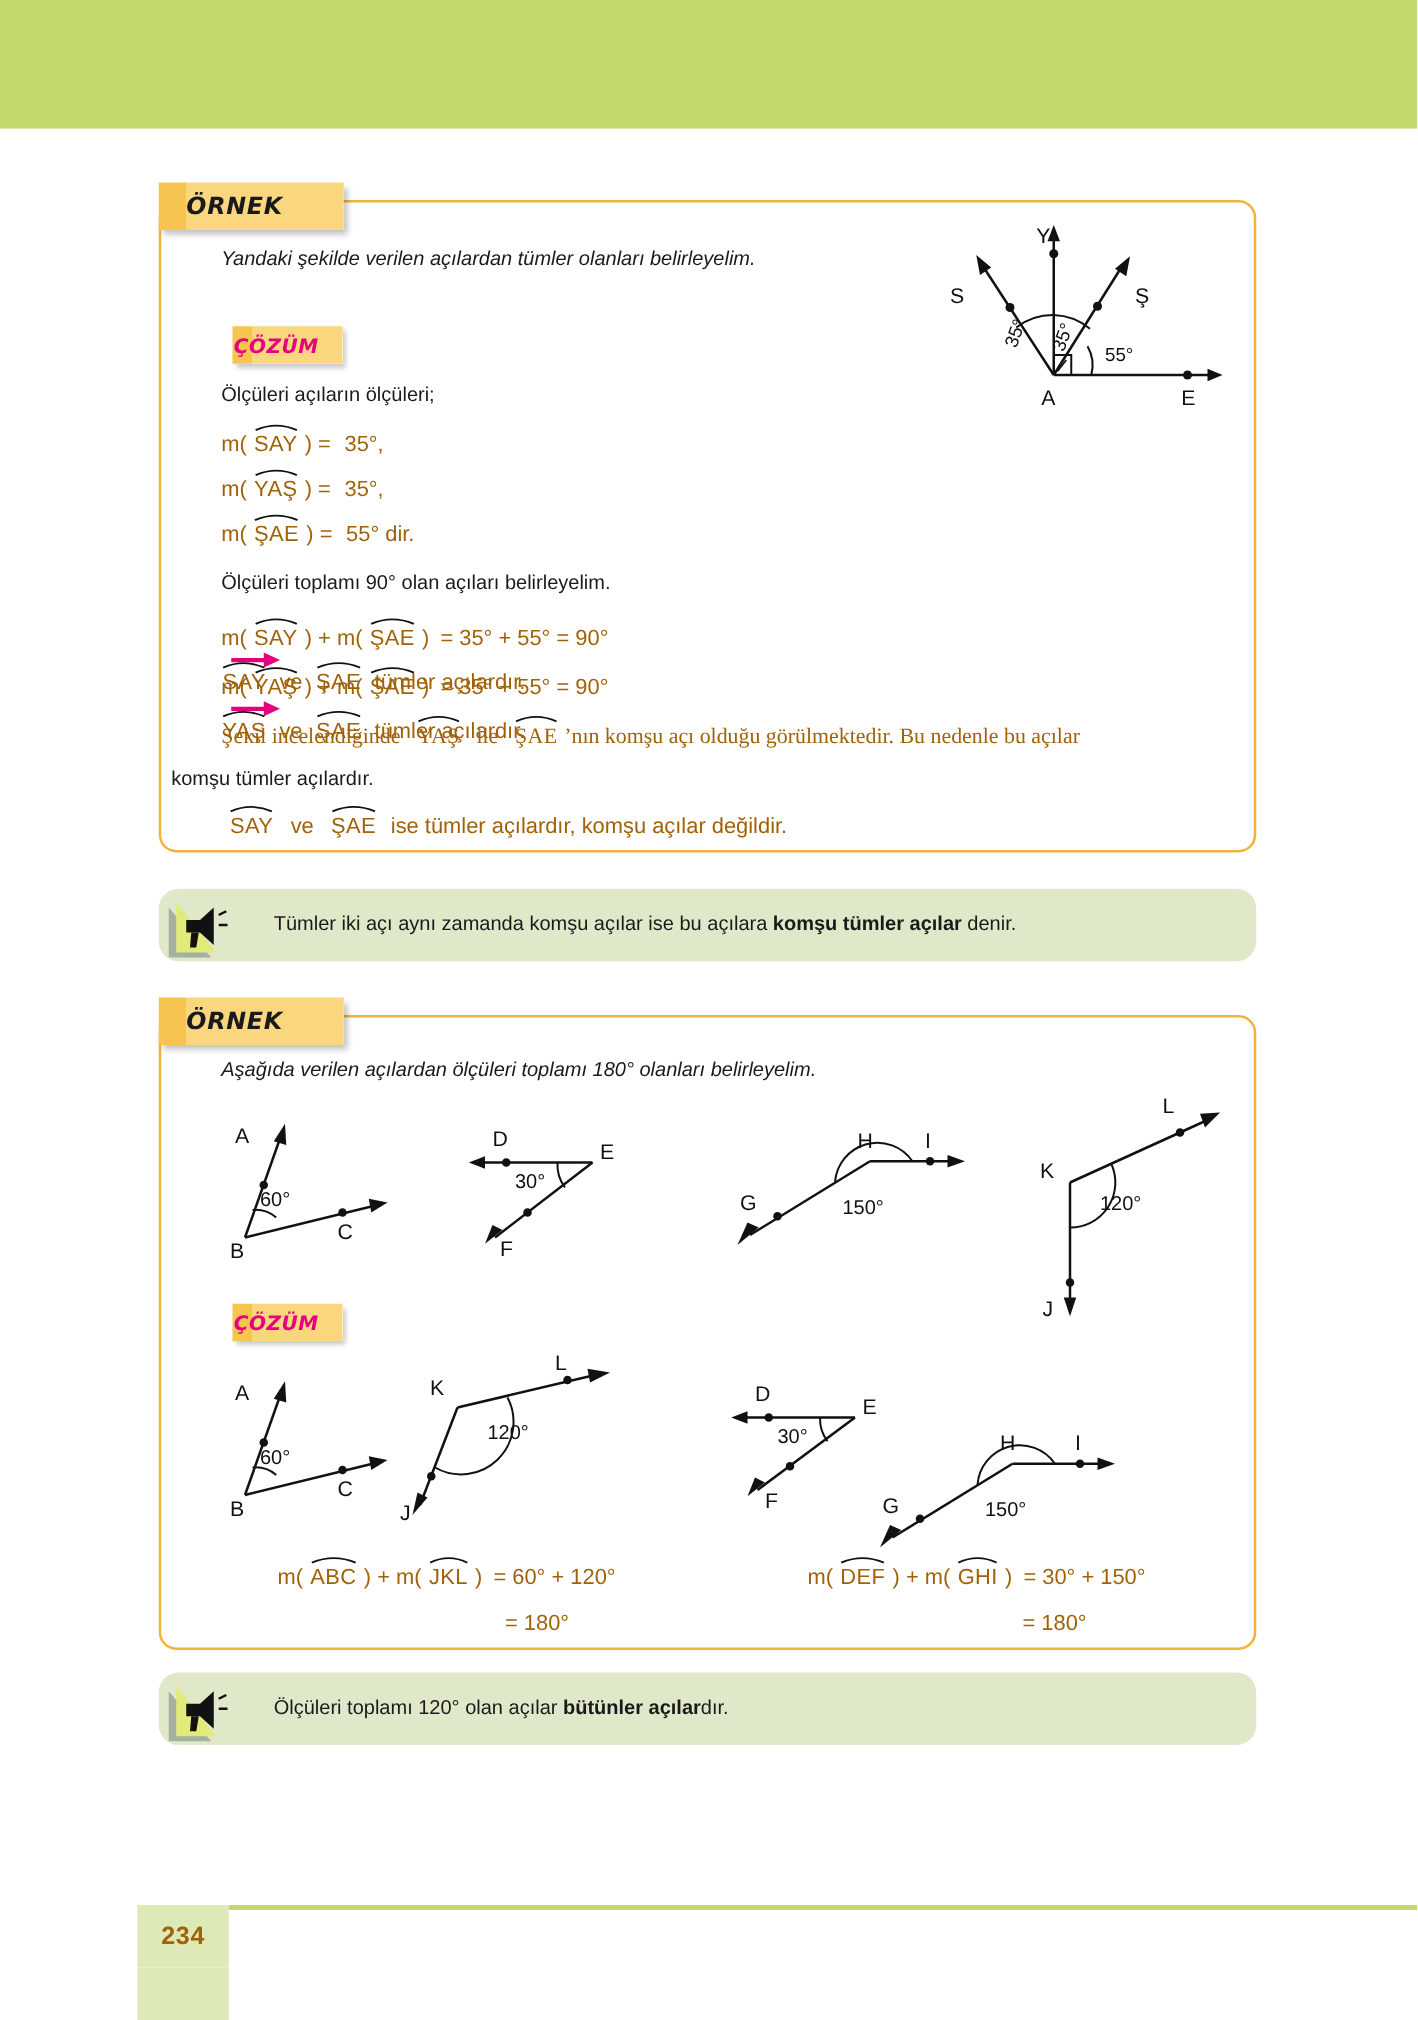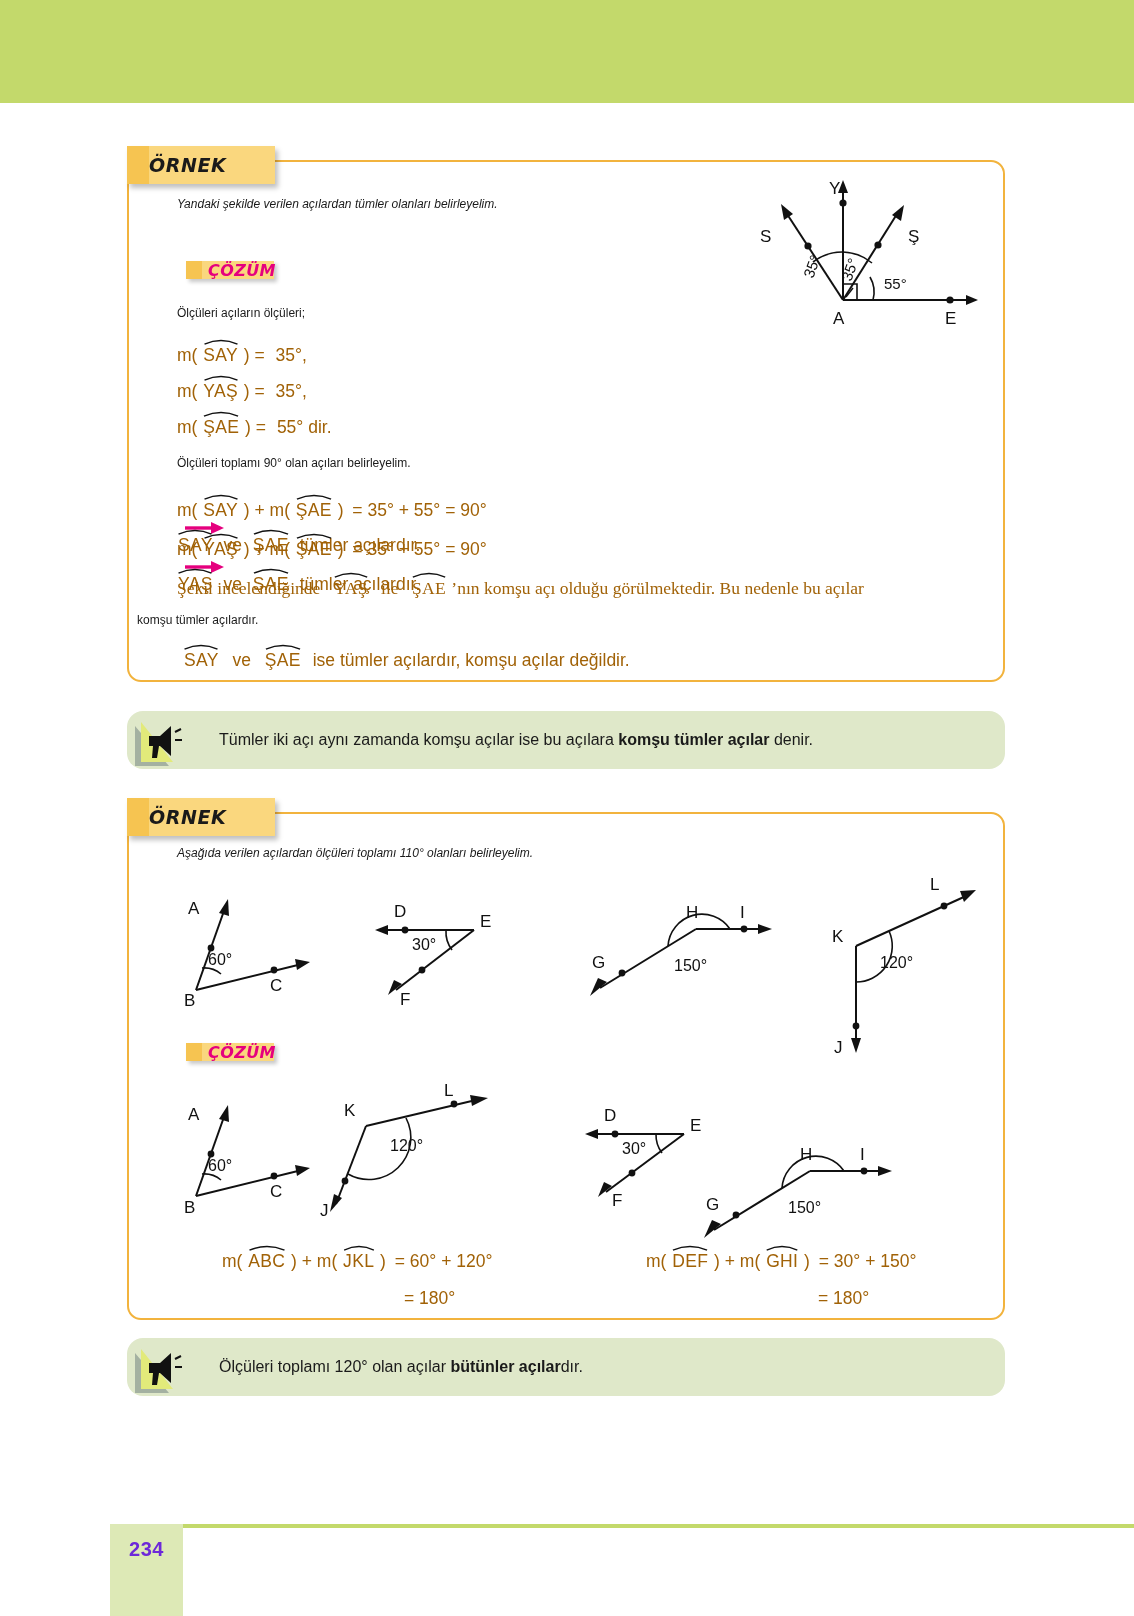--- a/index.html
+++ b/index.html
@@ -32,21 +32,21 @@
     position: absolute; left: 183px; bottom: 88px;
     width: 951px; height: 4px; background: #c3d96b;
   }
   .page-num-box {
     position: absolute; left: 110px; bottom: 42px;
     width: 73px; height: 50px;
     background: #dde9b6;
     display: flex; align-items: center; justify-content: center;
   }
   .page-num {
-    font-size: 20px; font-weight: bold; color: #6d28d9;
+    font-size: 20px; font-weight: bold; color: #a16207;
     letter-spacing: .5px;
   }
   .footer-left-fill {
     position: absolute; left: 110px; bottom: 0px;
     width: 73px; height: 42px; background: #dde9b6;
   }
 
   
   .ornek-box {
     position: absolute;
@@ -67,40 +67,40 @@
     font-family: "DejaVu Sans", sans-serif;
     font-weight: bold;
     font-style: italic;
     font-size: 19px;
     color: #1a1a1a;
     letter-spacing: .6px;
     text-align: center;
   }
   .cozum-label {
     position: absolute;
-    height: 18px;
+    height: 30px;
     display: flex; align-items: center;
-    padding-left: 22px; padding-right: 20px;
+    padding-left: 1px; padding-right: 20px;
     background: linear-gradient(to right, #f6c451 0%, #f6c451 16px, #fad77e 16px, #fad77e 100%);
     box-shadow: 3px 3px 4px rgba(0,0,0,.22);
     z-index: 5;
   }
   .cozum-label span {
     font-family: "DejaVu Sans", sans-serif;
     font-weight: bold;
     font-style: italic;
     font-size: 16px;
     color: #e5007e;
     letter-spacing: .4px;
   }
 
   
   .txt {
     position: absolute;
-    font-size: 12px;
+    font-size: 16px;
     color: #1a1a1a;
     line-height: 1.45;
     white-space: nowrap;
   }
   .txt.italic { font-style: italic; }
   .math { font-size: 17.5px; color: #a16207; white-space: nowrap; }
 
   
   .hat { position: relative; display: inline-block; padding: 0 1px; }
   .hat > .lbl { letter-spacing: .3px; }
@@ -352,21 +352,21 @@
   <path d="M46,32 L52,29" stroke="#111" stroke-width="2"></path>
   <path d="M46,40 L53,40" stroke="#111" stroke-width="2"></path>
 </svg>
 
 <div class="ornek-box" style="left:127px; top:812px; width:878px; height:508px;"></div>
 
 <div class="tab-label" style="left:127px; top:798px; width:148px;">
   <span>ÖRNEK</span>
 </div>
 
-<div class="txt italic" style="left:177px; top:845px;">Aşağıda verilen açılardan ölçüleri toplamı 110° olanları belirleyelim.</div>
+<div class="txt italic" style="left:177px; top:845px;">Aşağıda verilen açılardan ölçüleri toplamı 180° olanları belirleyelim.</div>
 
 <div class="fig" style="left:178px; top:892px;">
   <svg width="140" height="115" viewBox="0 0 140 115">
     <line x1="18" y1="98" x2="47" y2="16" stroke="#111" stroke-width="2"></line>
     <path d="M41,21 L50,7 L51,24 Z" fill="#111"></path>
     <circle cx="33" cy="56" r="3.4" fill="#111"></circle>
     <line x1="18" y1="98" x2="124" y2="72" stroke="#111" stroke-width="2"></line>
     <path d="M117,67 L132,70 L119,78 Z" fill="#111"></path>
     <circle cx="96" cy="78" r="3.4" fill="#111"></circle>
     <path d="M24,76 A26,26 0 0,1 43,82" fill="none" stroke="#111" stroke-width="1.6"></path>

